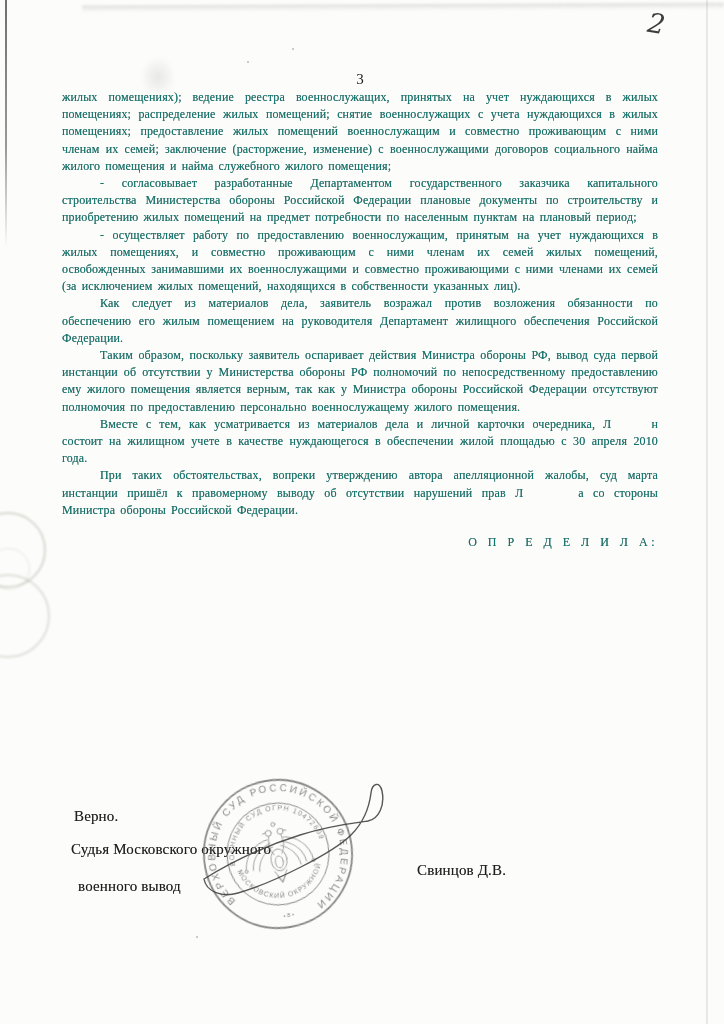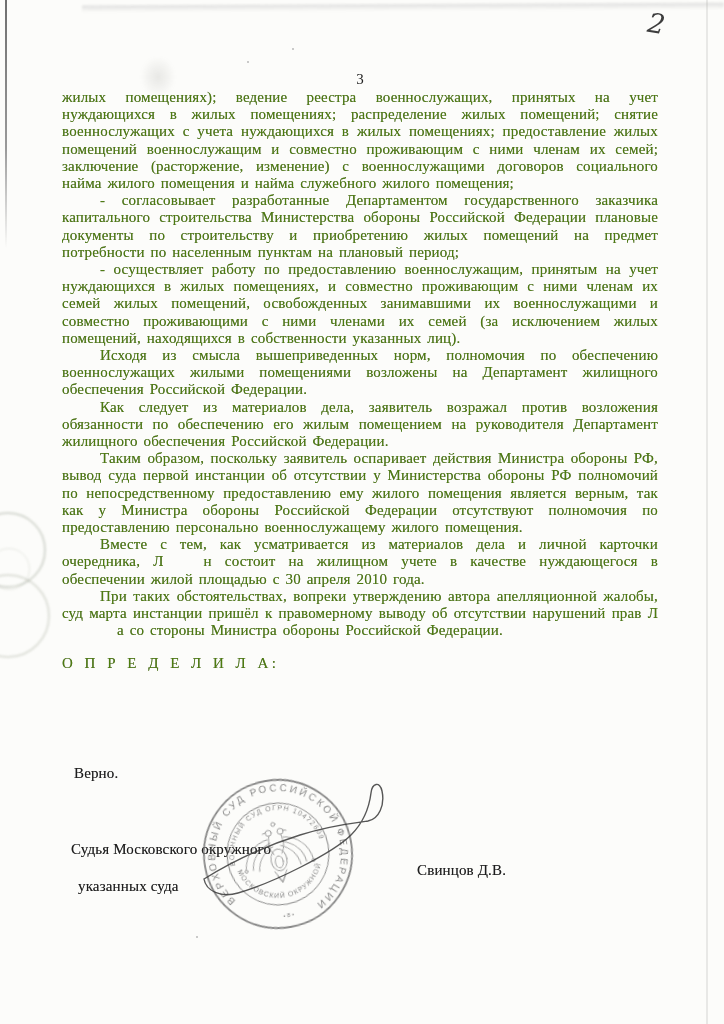--- a/index.html
+++ b/index.html
@@ -23,35 +23,35 @@
   .ghost-2{left:-34px;top:574px;width:80px;height:80px;border:2px solid rgba(130,140,118,.24);}
   .ghost-3{left:-12px;top:548px;width:40px;height:40px;border:1.5px solid rgba(130,140,118,.18);}
   .speck{position:absolute;width:2px;height:2px;border-radius:50%;background:rgba(120,120,120,.5);}
   
   .hand-two{position:absolute;left:648px;top:8px;font-family:"DejaVu Serif",serif;
     font-style:italic;font-size:27px;color:#3d3d3d;transform:rotate(9deg);}
   
   .page-num{position:absolute;left:62px;top:71px;width:596px;text-align:center;
     font-size:15px;color:#222;}
   .doc-text{position:absolute;left:62px;top:89px;width:596px;
-    font-size:15px;line-height:17.2px;color:#4d7c0f;
+    font-size:12px;line-height:17.2px;color:#0f766e;
     text-align:justify;word-spacing:2px;letter-spacing:.15px;
     text-shadow:0 0 .4px rgba(40,40,40,.55);}
   .para{margin:0;text-indent:38px;}
   .para-cont{margin:0;text-indent:0;}
   .gap{display:inline-block;height:1px;}
   .gap-40{width:40px;}
   .gap-55{width:55px;}
   .gap-240{width:240px;}
-  .ruling-heading{margin:15px 0 19px;text-indent:0;text-align:left;
+  .ruling-heading{margin:15px 0 19px;text-indent:0;text-align:right;
     letter-spacing:3.5px;word-spacing:1px;}
   
   .cert{position:absolute;font-size:15px;color:#1e1e1e;
     text-shadow:0 0 .4px rgba(40,40,40,.55);letter-spacing:.15px;}
-  .verno{left:74px;top:765px;}
+  .verno{left:74px;top:808px;}
   .judge1{left:71px;top:841px;text-align:right;}
   .judge2{left:78px;top:878px;}
   .judge-name{left:417px;top:862px;}
   
   .stamp{position:absolute;left:196px;top:772px;width:164px;height:164px;
     transform:rotate(-10deg);opacity:.8;filter:blur(.3px);}
   .stamp text{fill:#6b6b6b;font-family:"Liberation Sans",sans-serif;}
   .signature{position:absolute;left:193px;top:764px;width:220px;height:145px;}
 </style>
 </head>
@@ -70,31 +70,30 @@
 <div class="speck" style="left:196px;top:936px;"></div>
 
 <div class="hand-two">2</div>
 
 <div class="page-num">3</div>
 
 <div class="doc-text">
   <p class="para-cont">жилых помещениях); ведение реестра военнослужащих, принятых на учет нуждающихся в жилых помещениях; распределение жилых помещений; снятие военнослужащих с учета нуждающихся в жилых помещениях; предоставление жилых помещений военнослужащим и совместно проживающим с ними членам их семей; заключение (расторжение, изменение) с военнослужащими договоров социального найма жилого помещения и найма служебного жилого помещения;</p>
   <p class="para">- согласовывает разработанные Департаментом государственного заказчика капитального строительства Министерства обороны Российской Федерации плановые документы по строительству и приобретению жилых помещений на предмет потребности по населенным пунктам на плановый период;</p>
   <p class="para">- осуществляет работу по предоставлению военнослужащим, принятым на учет нуждающихся в жилых помещениях, и совместно проживающим с ними членам их семей жилых помещений, освобожденных занимавшими их военнослужащими и совместно проживающими с ними членами их семей (за исключением жилых помещений, находящихся в собственности указанных лиц).</p>
-  <p class="para">Исходя из смысла вышеприведенных норм, полномочия по обеспечению военнослужащих жилыми помещениями возложены на Департамент жилищного обеспечения Российской Федерации.</p>
   <p class="para">Как следует из материалов дела, заявитель возражал против возложения обязанности по обеспечению его жилым помещением на руководителя Департамент жилищного обеспечения Российской Федерации.</p>
   <p class="para">Таким образом, поскольку заявитель оспаривает действия Министра обороны РФ, вывод суда первой инстанции об отсутствии у Министерства обороны РФ полномочий по непосредственному предоставлению ему жилого помещения является верным, так как у Министра обороны Российской Федерации отсутствуют полномочия по предоставлению персонально военнослужащему жилого помещения.</p>
   <p class="para"><span>Вместе с тем, как усматривается из материалов дела и личной карточки очередника, Л</span><span class="gap gap-40"></span><span>н состоит на жилищном учете в качестве нуждающегося в обеспечении жилой площадью с 30 апреля 2010 года.</span></p>
   <p class="para"><span>При таких обстоятельствах, вопреки утверждению автора апелляционной жалобы, суд марта инстанции пришёл к правомерному выводу об отсутствии нарушений прав Л</span><span class="gap gap-55"></span><span>а со стороны Министра обороны Российской Федерации.</span></p>
   <p class="para ruling-heading">О П Р Е Д Е Л И Л А:</p>
 </div>
 
 <div class="cert verno">Верно.</div>
 <div class="cert judge1">Судья Московского окружного</div>
-<div class="cert judge2">указанных суда</div>
+<div class="cert judge2">военного вывод</div>
 <div class="cert judge-name">Свинцов Д.В.</div>
 
 <svg class="stamp" viewBox="0 0 164 164" aria-hidden="true">
   <defs>
     <path id="ringOuter" d="M 82 19 A 63 63 0 1 1 81.9 19"></path>
     <path id="ringInnerTop" d="M 82 38 A 44 44 0 1 1 81.9 38"></path>
     <path id="ringInnerBottom" d="M 38 82 A 44 44 0 0 0 126 82"></path>
   </defs>
   <circle cx="82" cy="82" r="74" fill="none" stroke="#6b6b6b" stroke-width="1.8"></circle>
   <circle cx="82" cy="82" r="51" fill="none" stroke="#6b6b6b" stroke-width="1"></circle>

